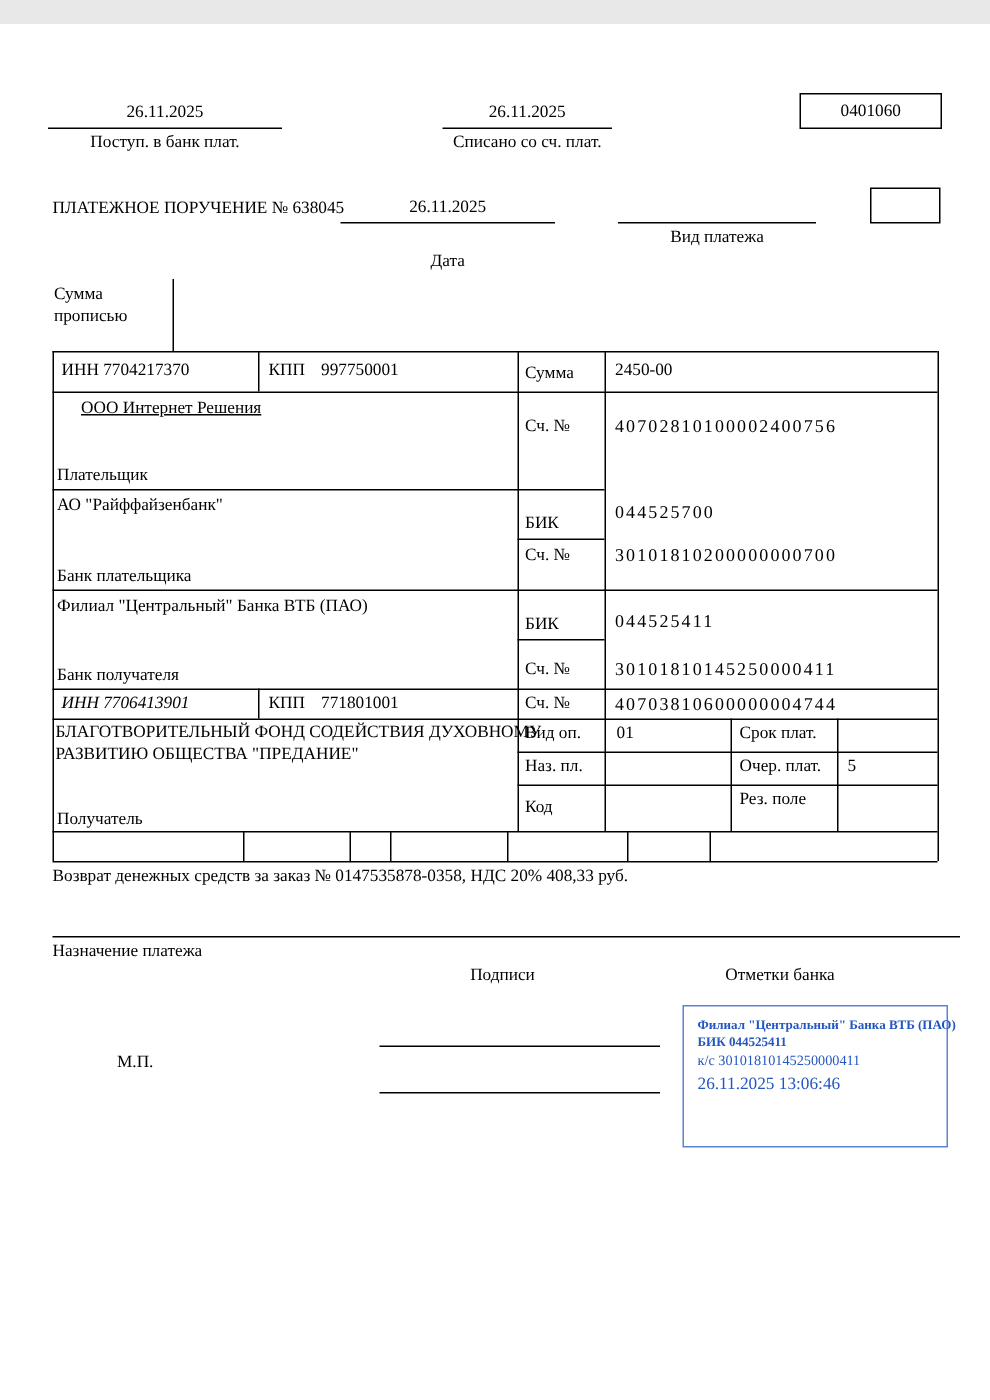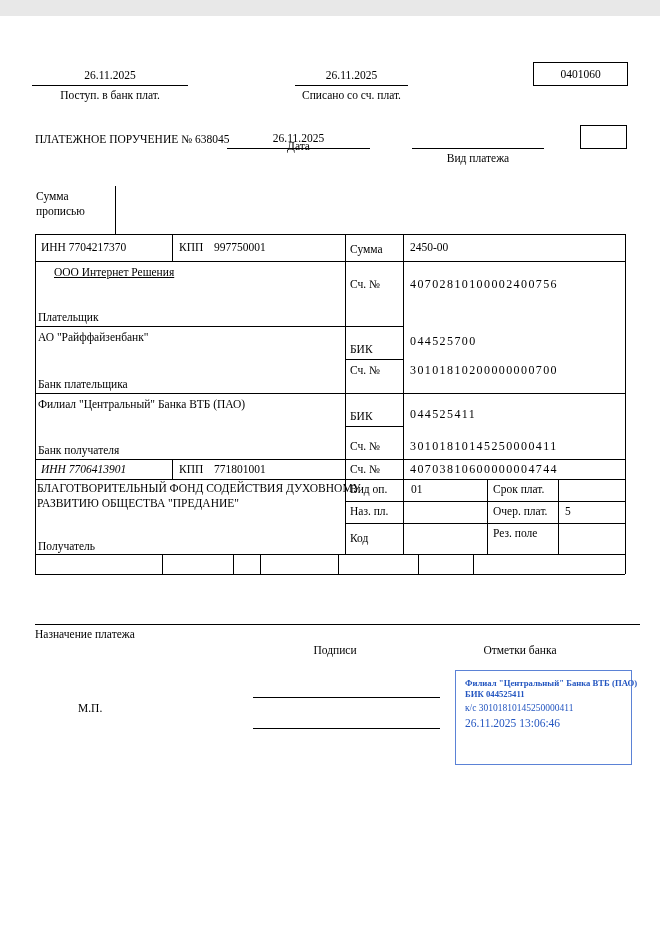--- a/index.html
+++ b/index.html
@@ -35,21 +35,21 @@
 
   <div class="abs ctr" style="left:290px;top:53px;width:123px;">26.11.2025</div>
   <div class="hline" style="left:295px;top:69px;width:113px;"></div>
   <div class="abs ctr" style="left:290px;top:73px;width:123px;">Списано со сч. плат.</div>
 
   <div class="bbox ctr" style="left:533px;top:46px;width:95px;height:24px;line-height:22px;">0401060</div>
 
   <div class="abs" style="left:35px;top:117px;">ПЛАТЕЖНОЕ ПОРУЧЕНИЕ № 638045</div>
   <div class="abs ctr" style="left:227px;top:116px;width:143px;">26.11.2025</div>
   <div class="hline" style="left:227px;top:132px;width:143px;"></div>
-  <div class="abs ctr" style="left:227px;top:124px;width:143px;text-align:center;">Дата</div>
+  <div class="abs ctr" style="left:227px;top:152px;width:143px;text-align:center;">Дата</div>
   <div class="hline" style="left:412px;top:132px;width:132px;"></div>
   <div class="abs ctr" style="left:412px;top:136px;width:132px;">Вид платежа</div>
   <div class="bbox" style="left:580px;top:109px;width:47px;height:24px;"></div>
 
   <div class="abs" style="left:36px;top:174px;">Сумма</div>
   <div class="abs" style="left:36px;top:189px;">прописью</div>
   <div class="vline" style="left:115px;top:170px;height:48px;"></div>
 
   <div class="hline" style="left:35px;top:218px;width:590px;"></div>
   <div class="hline" style="left:35px;top:245px;width:590px;"></div>
@@ -118,20 +118,21 @@
   <div class="abs" style="left:565px;top:467px;"></div>
   <div class="abs" style="left:350px;top:489px;">Наз. пл.</div>
   <div class="abs" style="left:411px;top:489px;"></div>
   <div class="abs" style="left:493px;top:489px;">Очер. плат.</div>
   <div class="abs" style="left:565px;top:489px;">5</div>
   <div class="abs" style="left:350px;top:516px;">Код</div>
   <div class="abs" style="left:411px;top:516px;"></div>
   <div class="abs" style="left:493px;top:511px;">Рез. поле</div>
   <div class="abs" style="left:38px;top:524px;">Получатель</div>
 
+  <div class="abs" style="left:35px;top:562px;">Возврат денежных средств за заказ № 0147535878-0358, НДС 20% 408,33 руб.</div>
   <div class="hline" style="left:35px;top:608px;width:605px;border-top-width:1.5px;"></div>
   <div class="abs" style="left:35px;top:612px;">Назначение платежа</div>
 
   <div class="abs ctr" style="left:280px;top:628px;width:110px;">Подписи</div>
   <div class="abs ctr" style="left:460px;top:628px;width:120px;">Отметки банка</div>
 
   <div class="abs" style="left:78px;top:686px;">М.П.</div>
   <div class="hline" style="left:253px;top:681px;width:187px;"></div>
   <div class="hline" style="left:253px;top:712px;width:187px;"></div>
 

